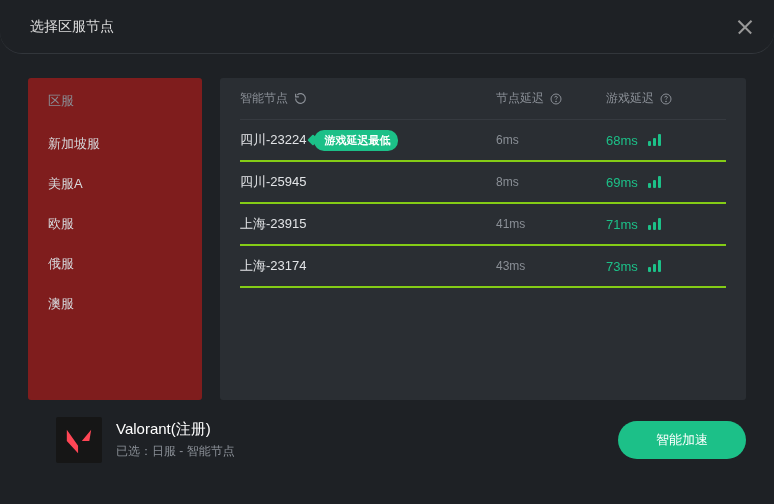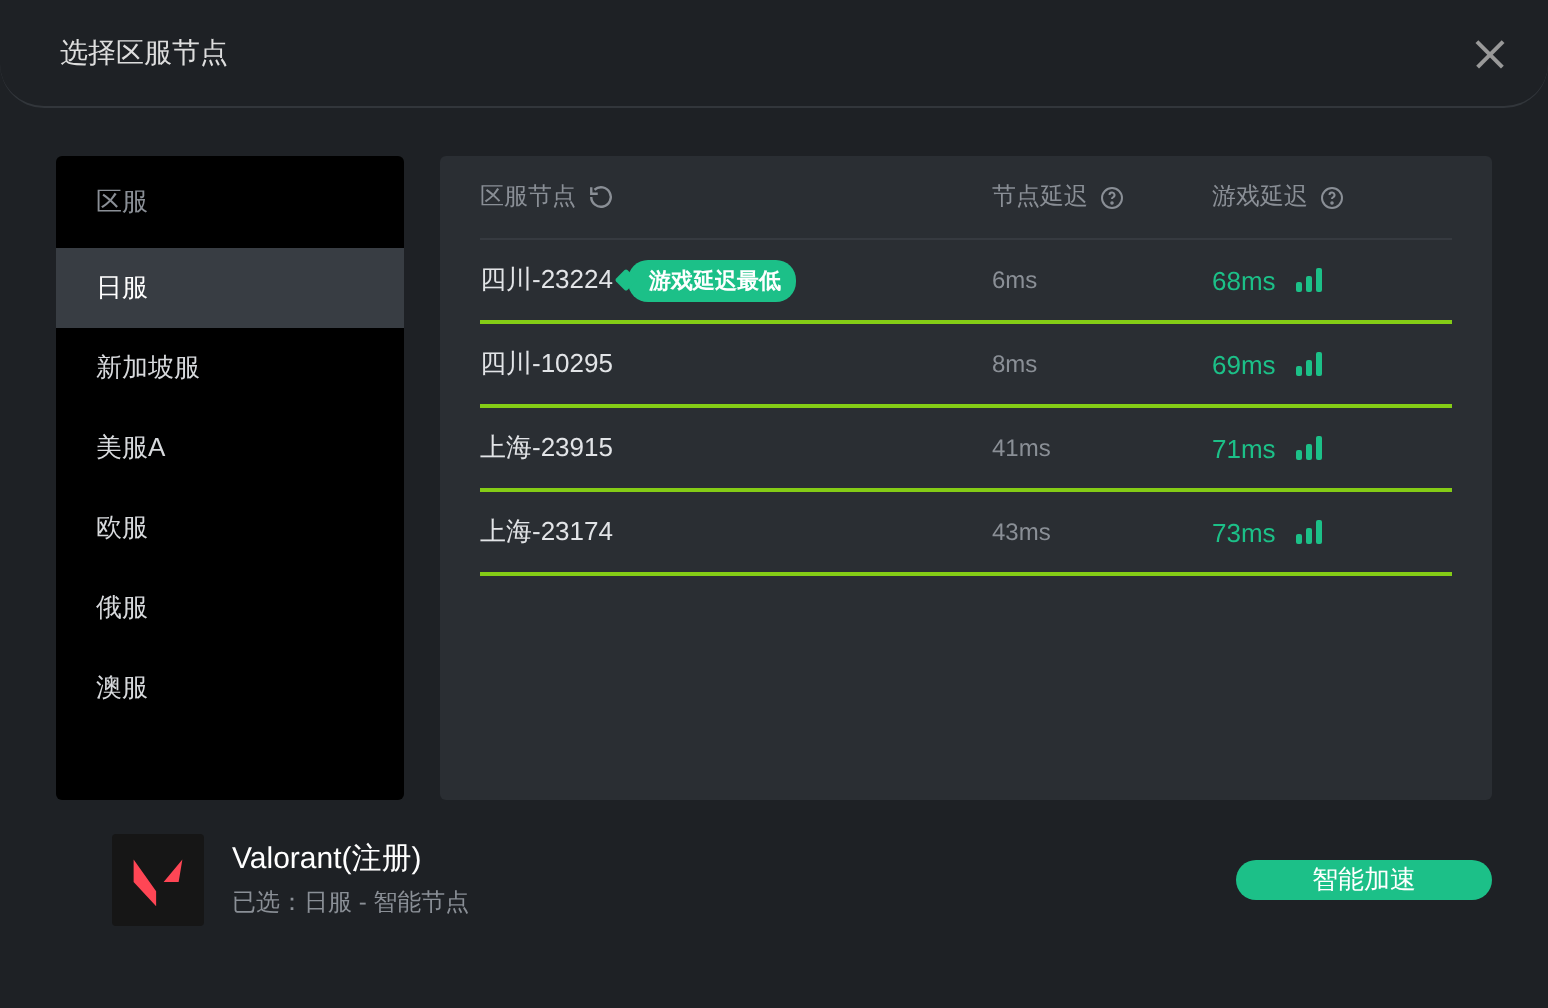--- a/index.html
+++ b/index.html
@@ -36,21 +36,21 @@
   .close-icon::after  { transform: translate(-50%,-50%) rotate(-45deg); }
 
   .body {
     padding: 24px 28px 0 28px;
     display: flex;
     gap: 18px;
     height: 346px;
   }
   .sidebar {
     width: 174px;
-    background: #000000;
+    background: #7f1d1d;
     border-radius: 3px;
     display: flex;
     flex-direction: column;
     padding-top: 0;
     overflow: hidden;
   }
   .sidebar-title {
     font-size: 13px;
     color: #8a8f96;
     padding: 14px 0 10px 20px;
@@ -140,42 +140,39 @@
   }
   .game-icon svg { width: 30px; height: 30px; }
   .game-info { flex: 1; }
   .game-title { font-size: 15px; color: #fff; margin-bottom: 4px; }
   .game-sub { font-size: 12px; color: #8a8f96; }
   .accel-btn {
     background: #1cc088;
     color: #fff;
     border: none;
     width: 128px;
-    height: 20px;
+    height: 38px;
     border-radius: 19px;
     font-size: 13px;
     cursor: pointer;
   }
 </style>
 </head>
 <body>
 
 <div class="header">
   <div class="header-title">选择区服节点</div>
   <div class="close-icon"></div>
 </div>
 
 <div class="body">
   <div class="sidebar">
     <div class="sidebar-title">区服</div>
     <div class="region-list" id="region-list">
         <div class="region-item cut"></div>
-        <div class="region-item active">
-          <span>日服</span>
-        </div>
         <div class="region-item">
           <span>新加坡服</span>
         </div>
         <div class="region-item">
           <span>美服A</span>
         </div>
         <div class="region-item">
           <span>欧服</span>
         </div>
         <div class="region-item">
@@ -183,21 +180,21 @@
         </div>
         <div class="region-item">
           <span>澳服</span>
         </div>
       </div>
   </div>
 
   <div class="nodes">
     <div class="nodes-head">
       <div class="col-head">
-        <span>区服节点</span>
+        <span>智能节点</span>
         <span class="refresh-icon">
           <svg width="13" height="13" viewBox="0 0 24 24" fill="none" stroke="#8a8f96" stroke-width="2.2">
             <path d="M3 12a9 9 0 1 0 3-6.7"></path>
               <polyline points="3 3 3 9 9 9"></polyline>
           </svg>
         </span>
       </div>
       <div class="col-head">
         <span>节点延迟</span>
         <span class="help-icon">
@@ -230,21 +227,21 @@
             <span class="val">68ms</span>
             <span class="bars">
               <span></span>
               <span></span>
               <span></span>
             </span>
           </div>
         </div>
         <div class="node-row">
           <div class="node-name">
-            <span>四川-10295</span>
+            <span>四川-25945</span>
           </div>
           <div class="node-latency">8ms</div>
           <div class="game-latency">
             <span class="val">69ms</span>
             <span class="bars">
               <span></span>
               <span></span>
               <span></span>
             </span>
           </div>

